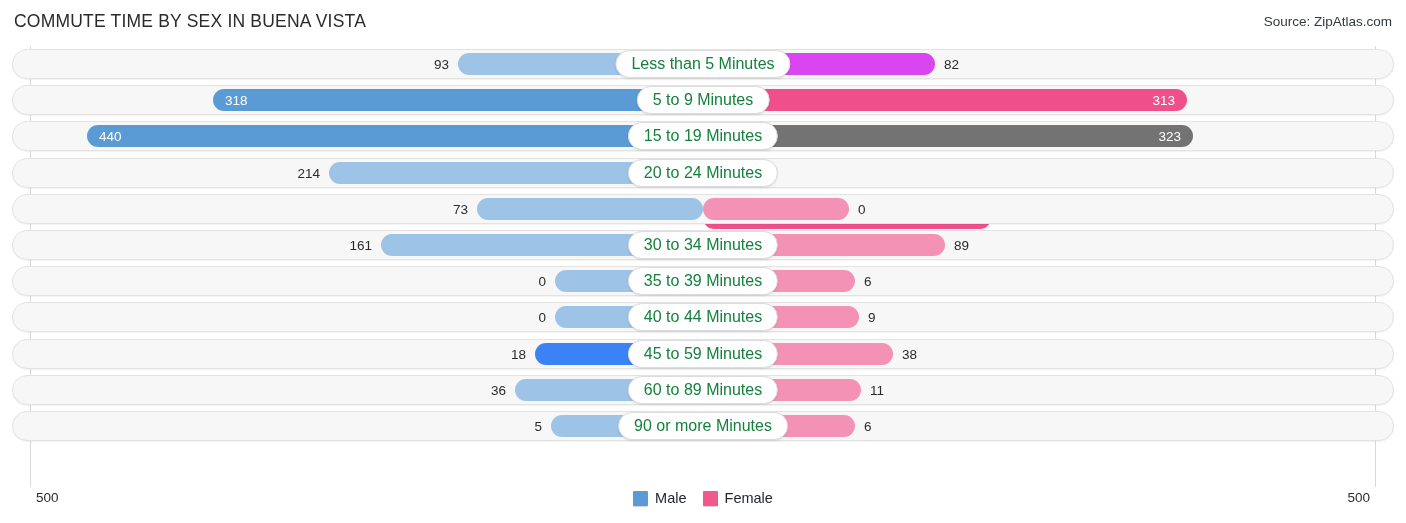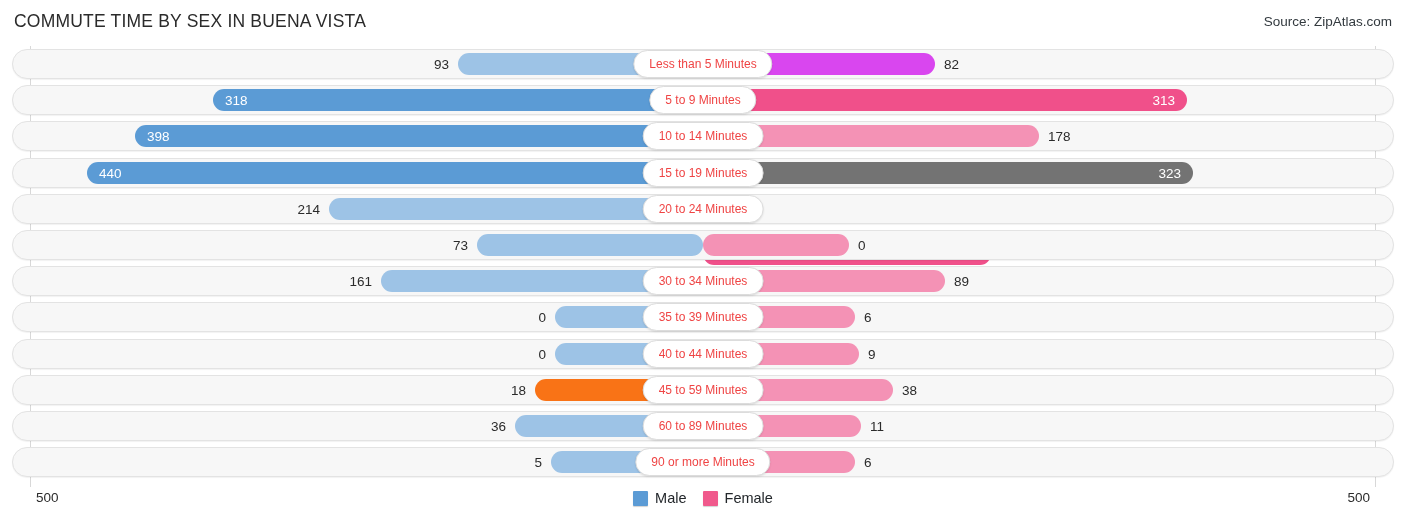--- a/index.html
+++ b/index.html
@@ -93,21 +93,21 @@
   
   .cat-pill {
     position: absolute;
     left: 50%; transform: translateX(-50%);
     top: 4px; height: 28px;
     padding: 0 15px;
     display: flex; align-items: center; justify-content: center;
     background: #ffffff;
     border: 1px solid #dcdcdc;
     border-radius: 14px;
-    font-size: 12px; color: #ef4444;
+    font-size: 16px; color: #15803d;
     white-space: nowrap;
     box-shadow: 0 1px 2px rgba(0,0,0,.10);
     z-index: 5;
   }
 
   
   .footer {
     position: absolute; left: 0; top: 481px;
     width: 1406px; height: 42px;
   }
@@ -159,30 +159,20 @@
           <div class="bar male" style="width: 490px; background: rgb(91, 155, 213);">
             <span class="bar-in-label">318</span>
           </div>
           <div class="bar female" style="width: 484px; background: rgb(240, 80, 138);">
             <span class="bar-in-label">313</span>
           </div>
           <div class="cat-pill">5 to 9 Minutes</div>
         </div>
         <div class="row">
           <div class="track"></div>
-          <div class="bar male" style="width: 568px; background: rgb(91, 155, 213);">
-            <span class="bar-in-label">398</span>
-          </div>
-          <div class="bar female" style="width: 336px; background: rgb(244, 146, 181);">
-            <span class="bar-out-label">178</span>
-          </div>
-          <div class="cat-pill">10 to 14 Minutes</div>
-        </div>
-        <div class="row">
-          <div class="track"></div>
           <div class="bar male" style="width: 616px; background: rgb(91, 155, 213);">
             <span class="bar-in-label">440</span>
           </div>
           <div class="bar female" style="width: 490px; background: #737373;">
             <span class="bar-in-label">323</span>
           </div>
           <div class="cat-pill">15 to 19 Minutes</div>
         </div>
         <div class="row">
           <div class="track"></div>
@@ -228,21 +218,21 @@
           <div class="bar male" style="width: 148px; background: rgb(157, 195, 230);">
             <span class="bar-out-label">0</span>
           </div>
           <div class="bar female" style="width: 156px; background: rgb(244, 146, 181);">
             <span class="bar-out-label">9</span>
           </div>
           <div class="cat-pill">40 to 44 Minutes</div>
         </div>
         <div class="row">
           <div class="track"></div>
-          <div class="bar male" style="width: 168px; background: #f97316;">
+          <div class="bar male" style="width: 168px; background: #3b82f6;">
             <span class="bar-out-label">18</span>
           </div>
           <div class="bar female" style="width: 190px; background: rgb(244, 146, 181);">
             <span class="bar-out-label">38</span>
           </div>
           <div class="cat-pill">45 to 59 Minutes</div>
         </div>
         <div class="row">
           <div class="track"></div>
           <div class="bar male" style="width: 188px; background: rgb(157, 195, 230);">

